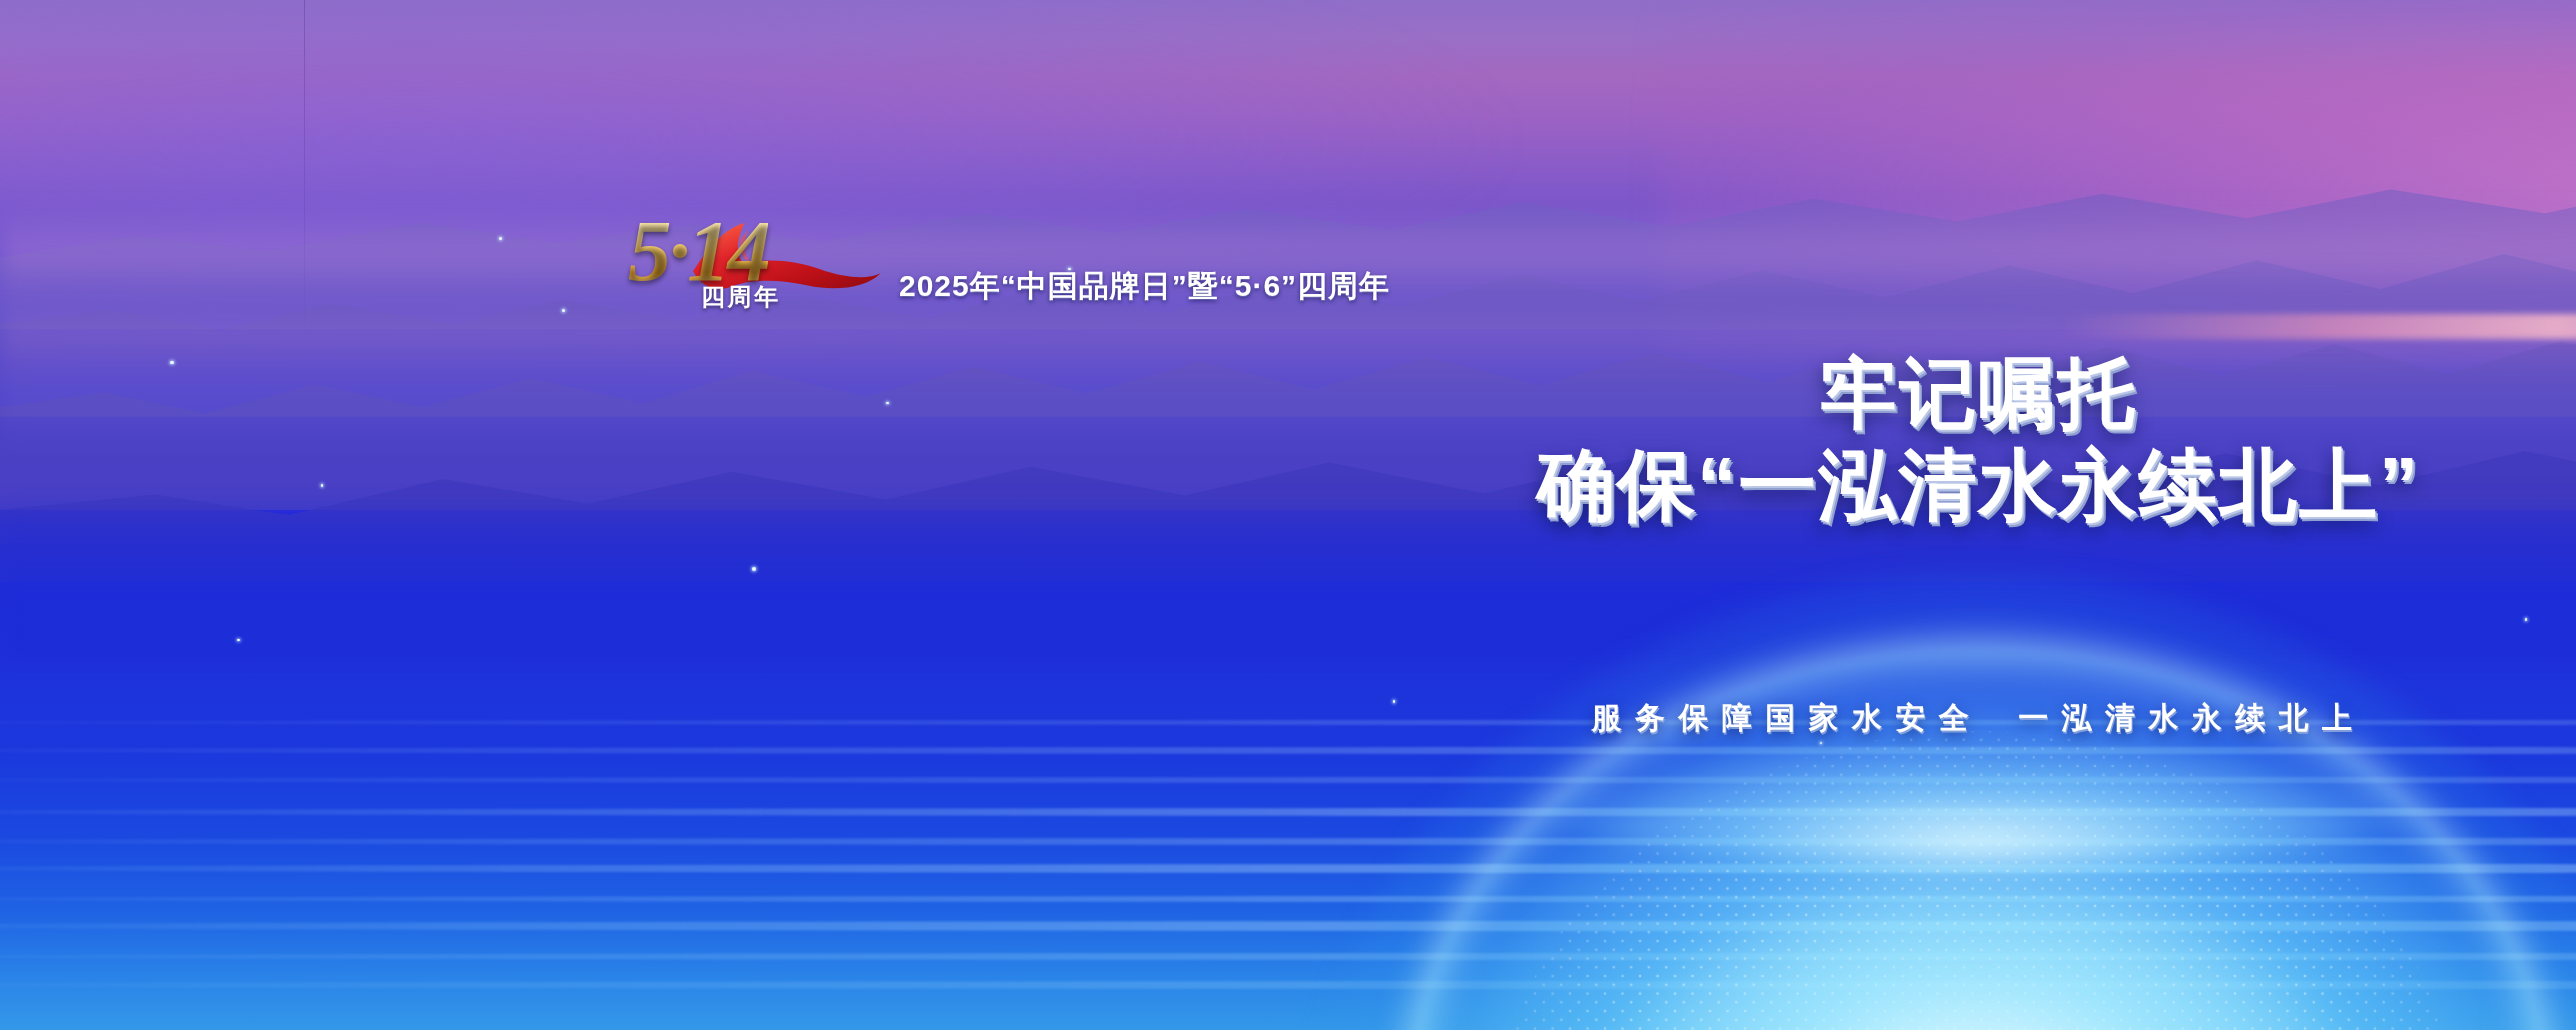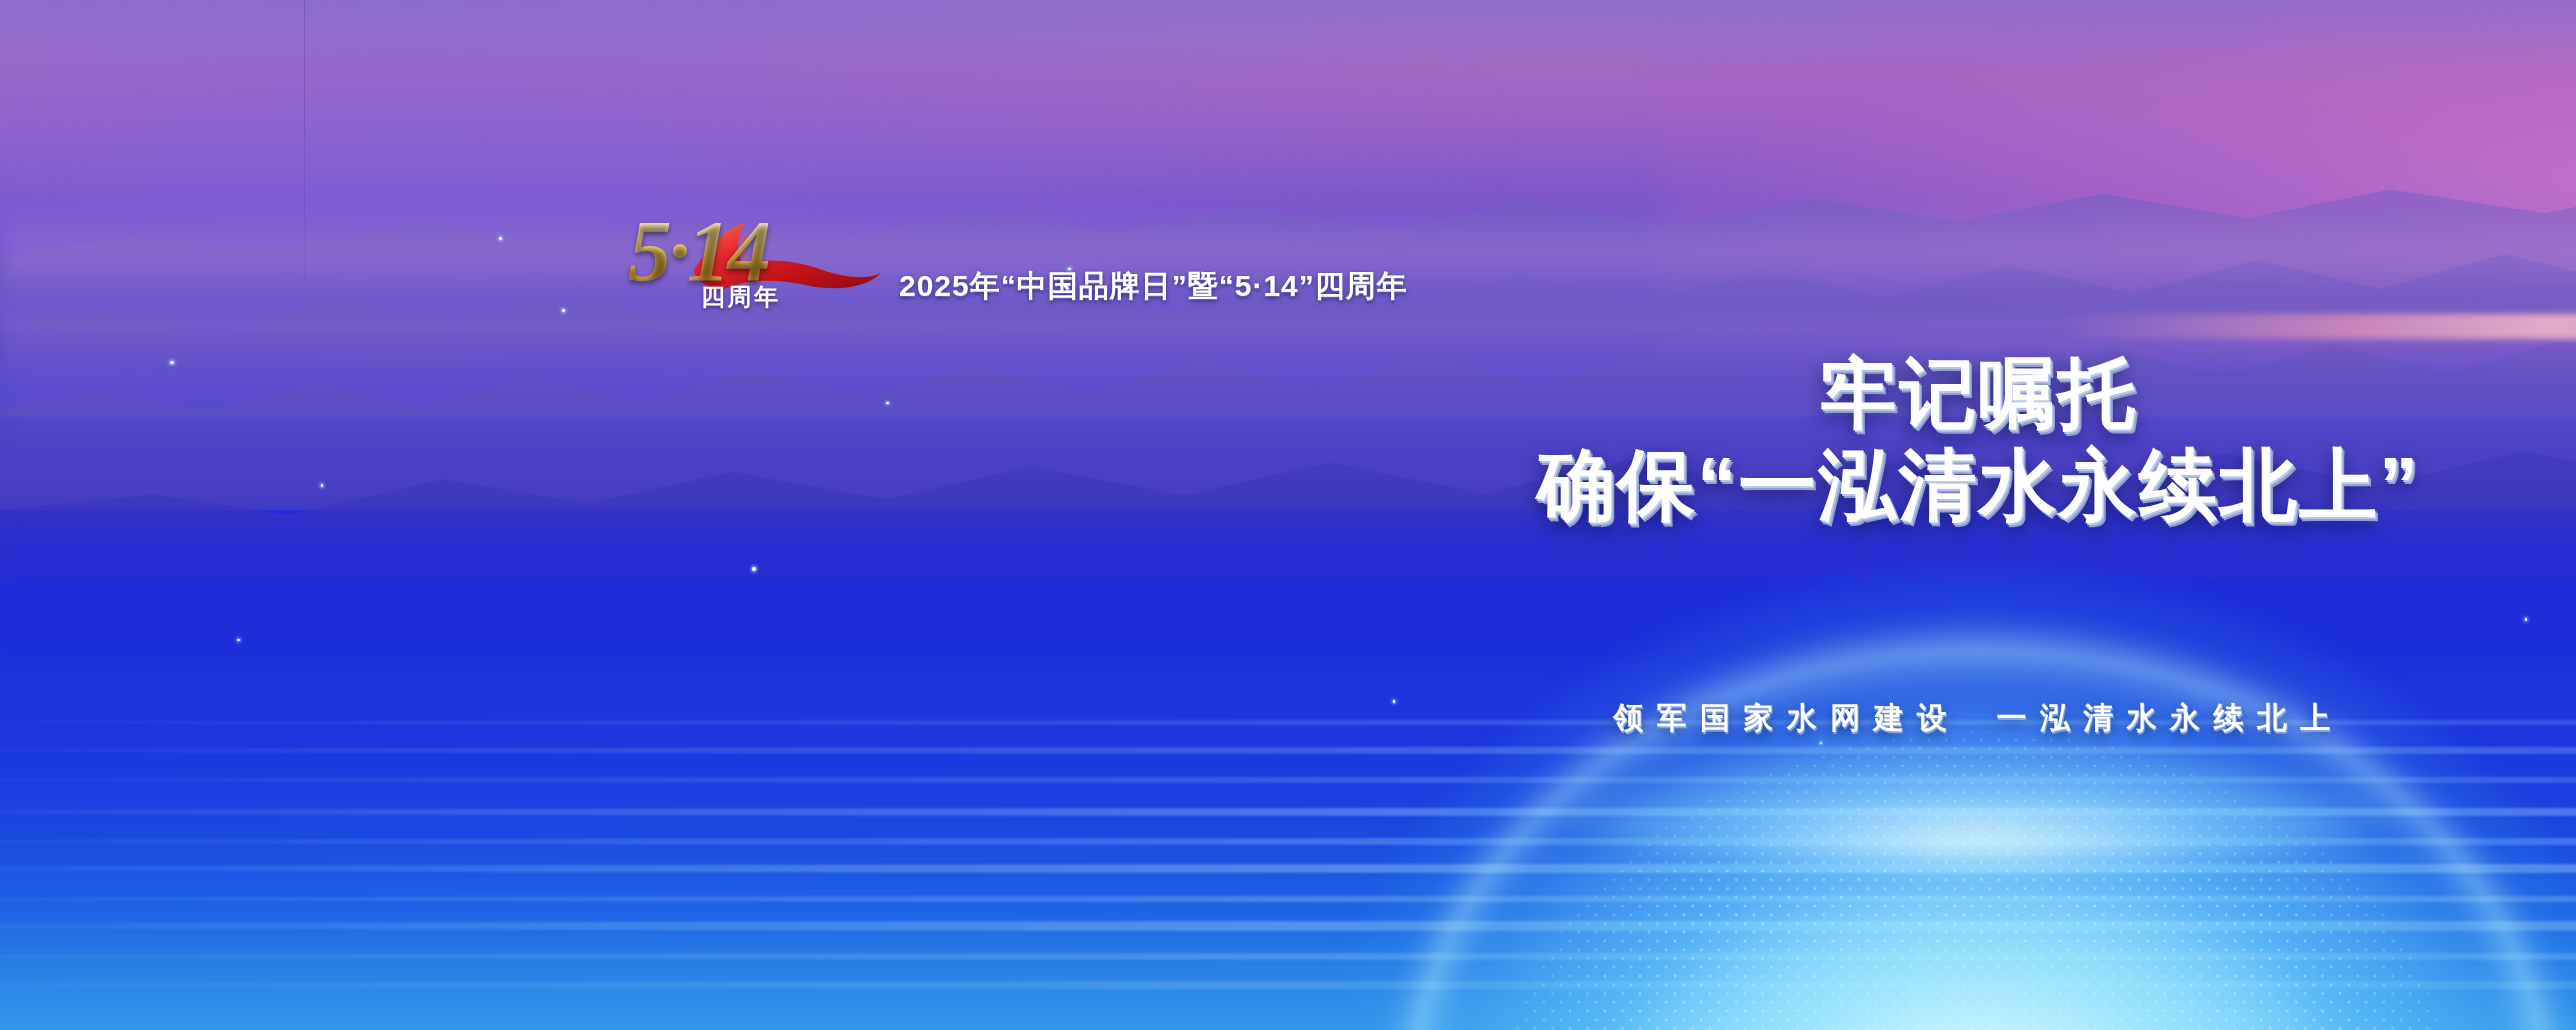--- a/index.html
+++ b/index.html
@@ -372,26 +372,26 @@
         <path fill="url(#rb)" d="M52,100 C90,40 120,16 152,6 C138,40 134,62 150,86
           C192,74 250,78 300,96 C352,114 392,116 418,104 C392,132 330,140 276,128
           C222,116 168,114 126,130 C96,141 70,132 52,100 Z"></path>
         <path fill="#ff4a3c" opacity=".55" d="M160,20 C150,44 150,62 162,80
           C148,78 140,58 146,36 Z"></path>
       </svg>
       <div class="num514">5·14</div>
       <div class="anniv">四周年</div>
     </div>
 
-    <div class="event-title">2025年“中国品牌日”暨“5·14”四周年</div>
+    <div class="event-title">2025年“中国品牌日”暨“5·6”四周年</div>
 
     <div class="headline">
       <div class="hl-line hl1">牢记嘱托</div>
       <div class="hl-line hl2">确保“一泓清水永续北上”</div>
     </div>
 
     <div class="sub">
-      <span>领军国家水网建设</span><span class="gap"></span><span>一泓清水永续北上</span>
+      <span>服务保障国家水安全</span><span class="gap"></span><span>一泓清水永续北上</span>
     </div>
 
   </div>
 </div>
 
 
 </body></html>

